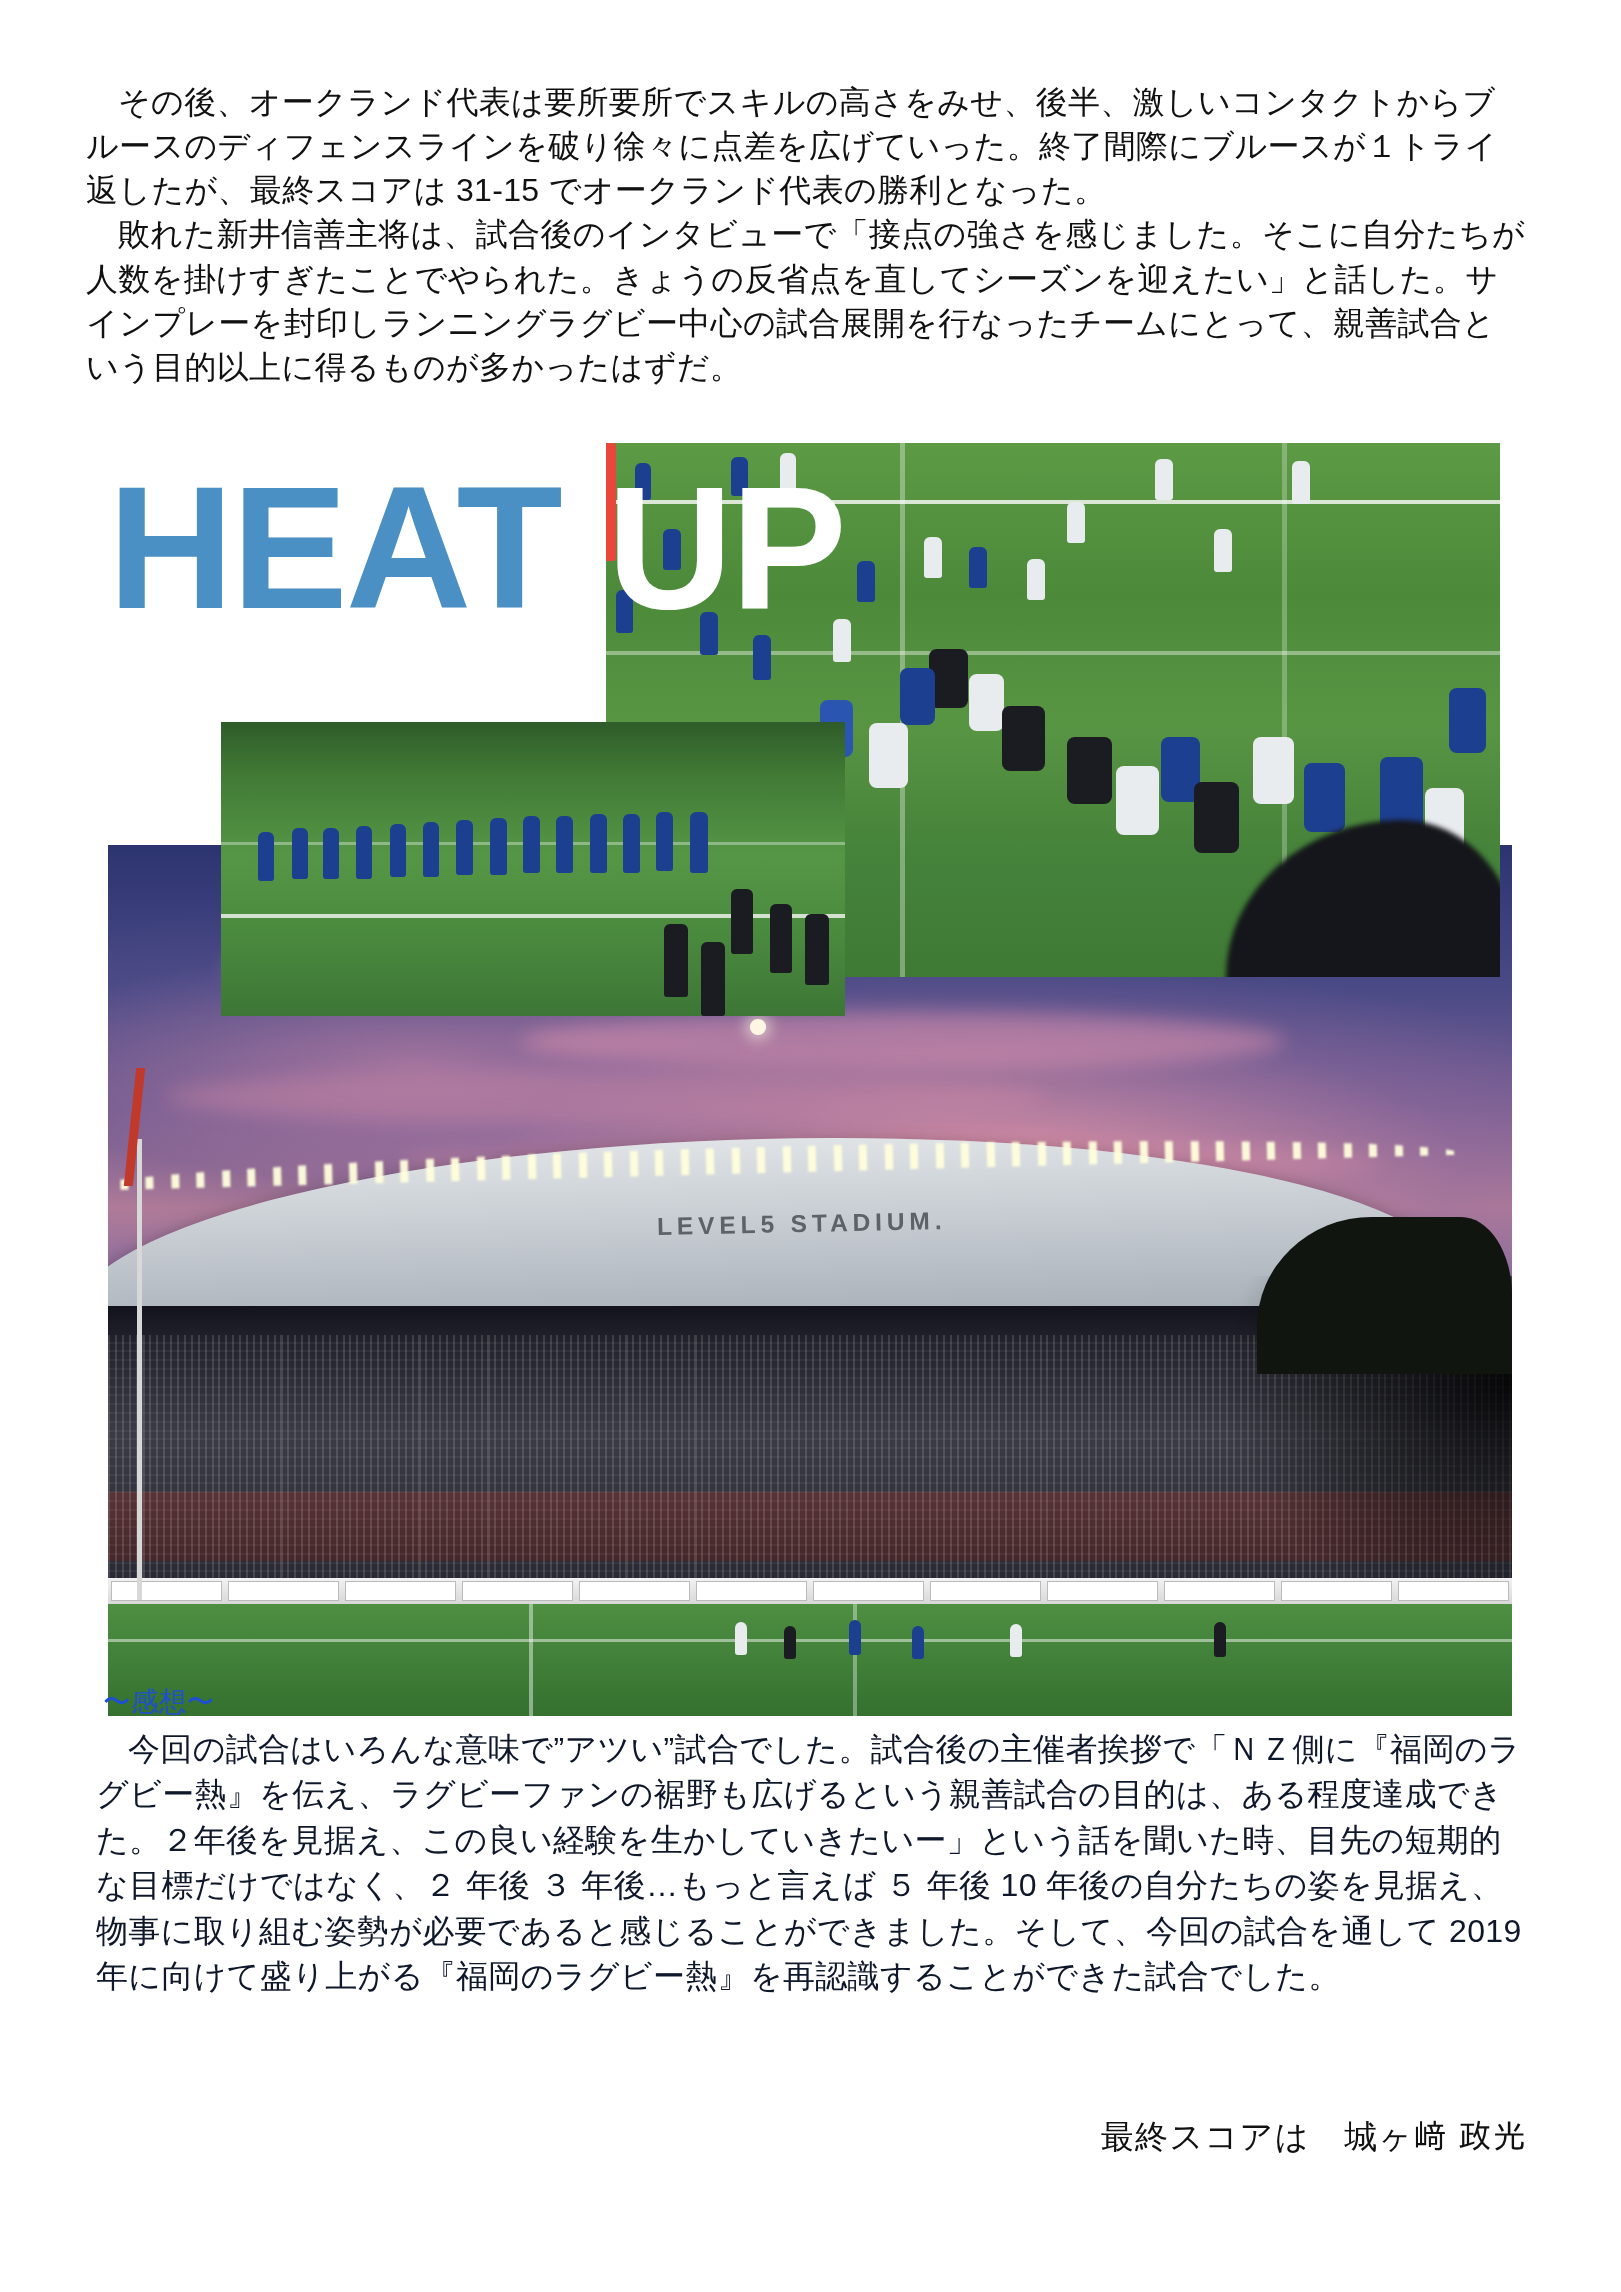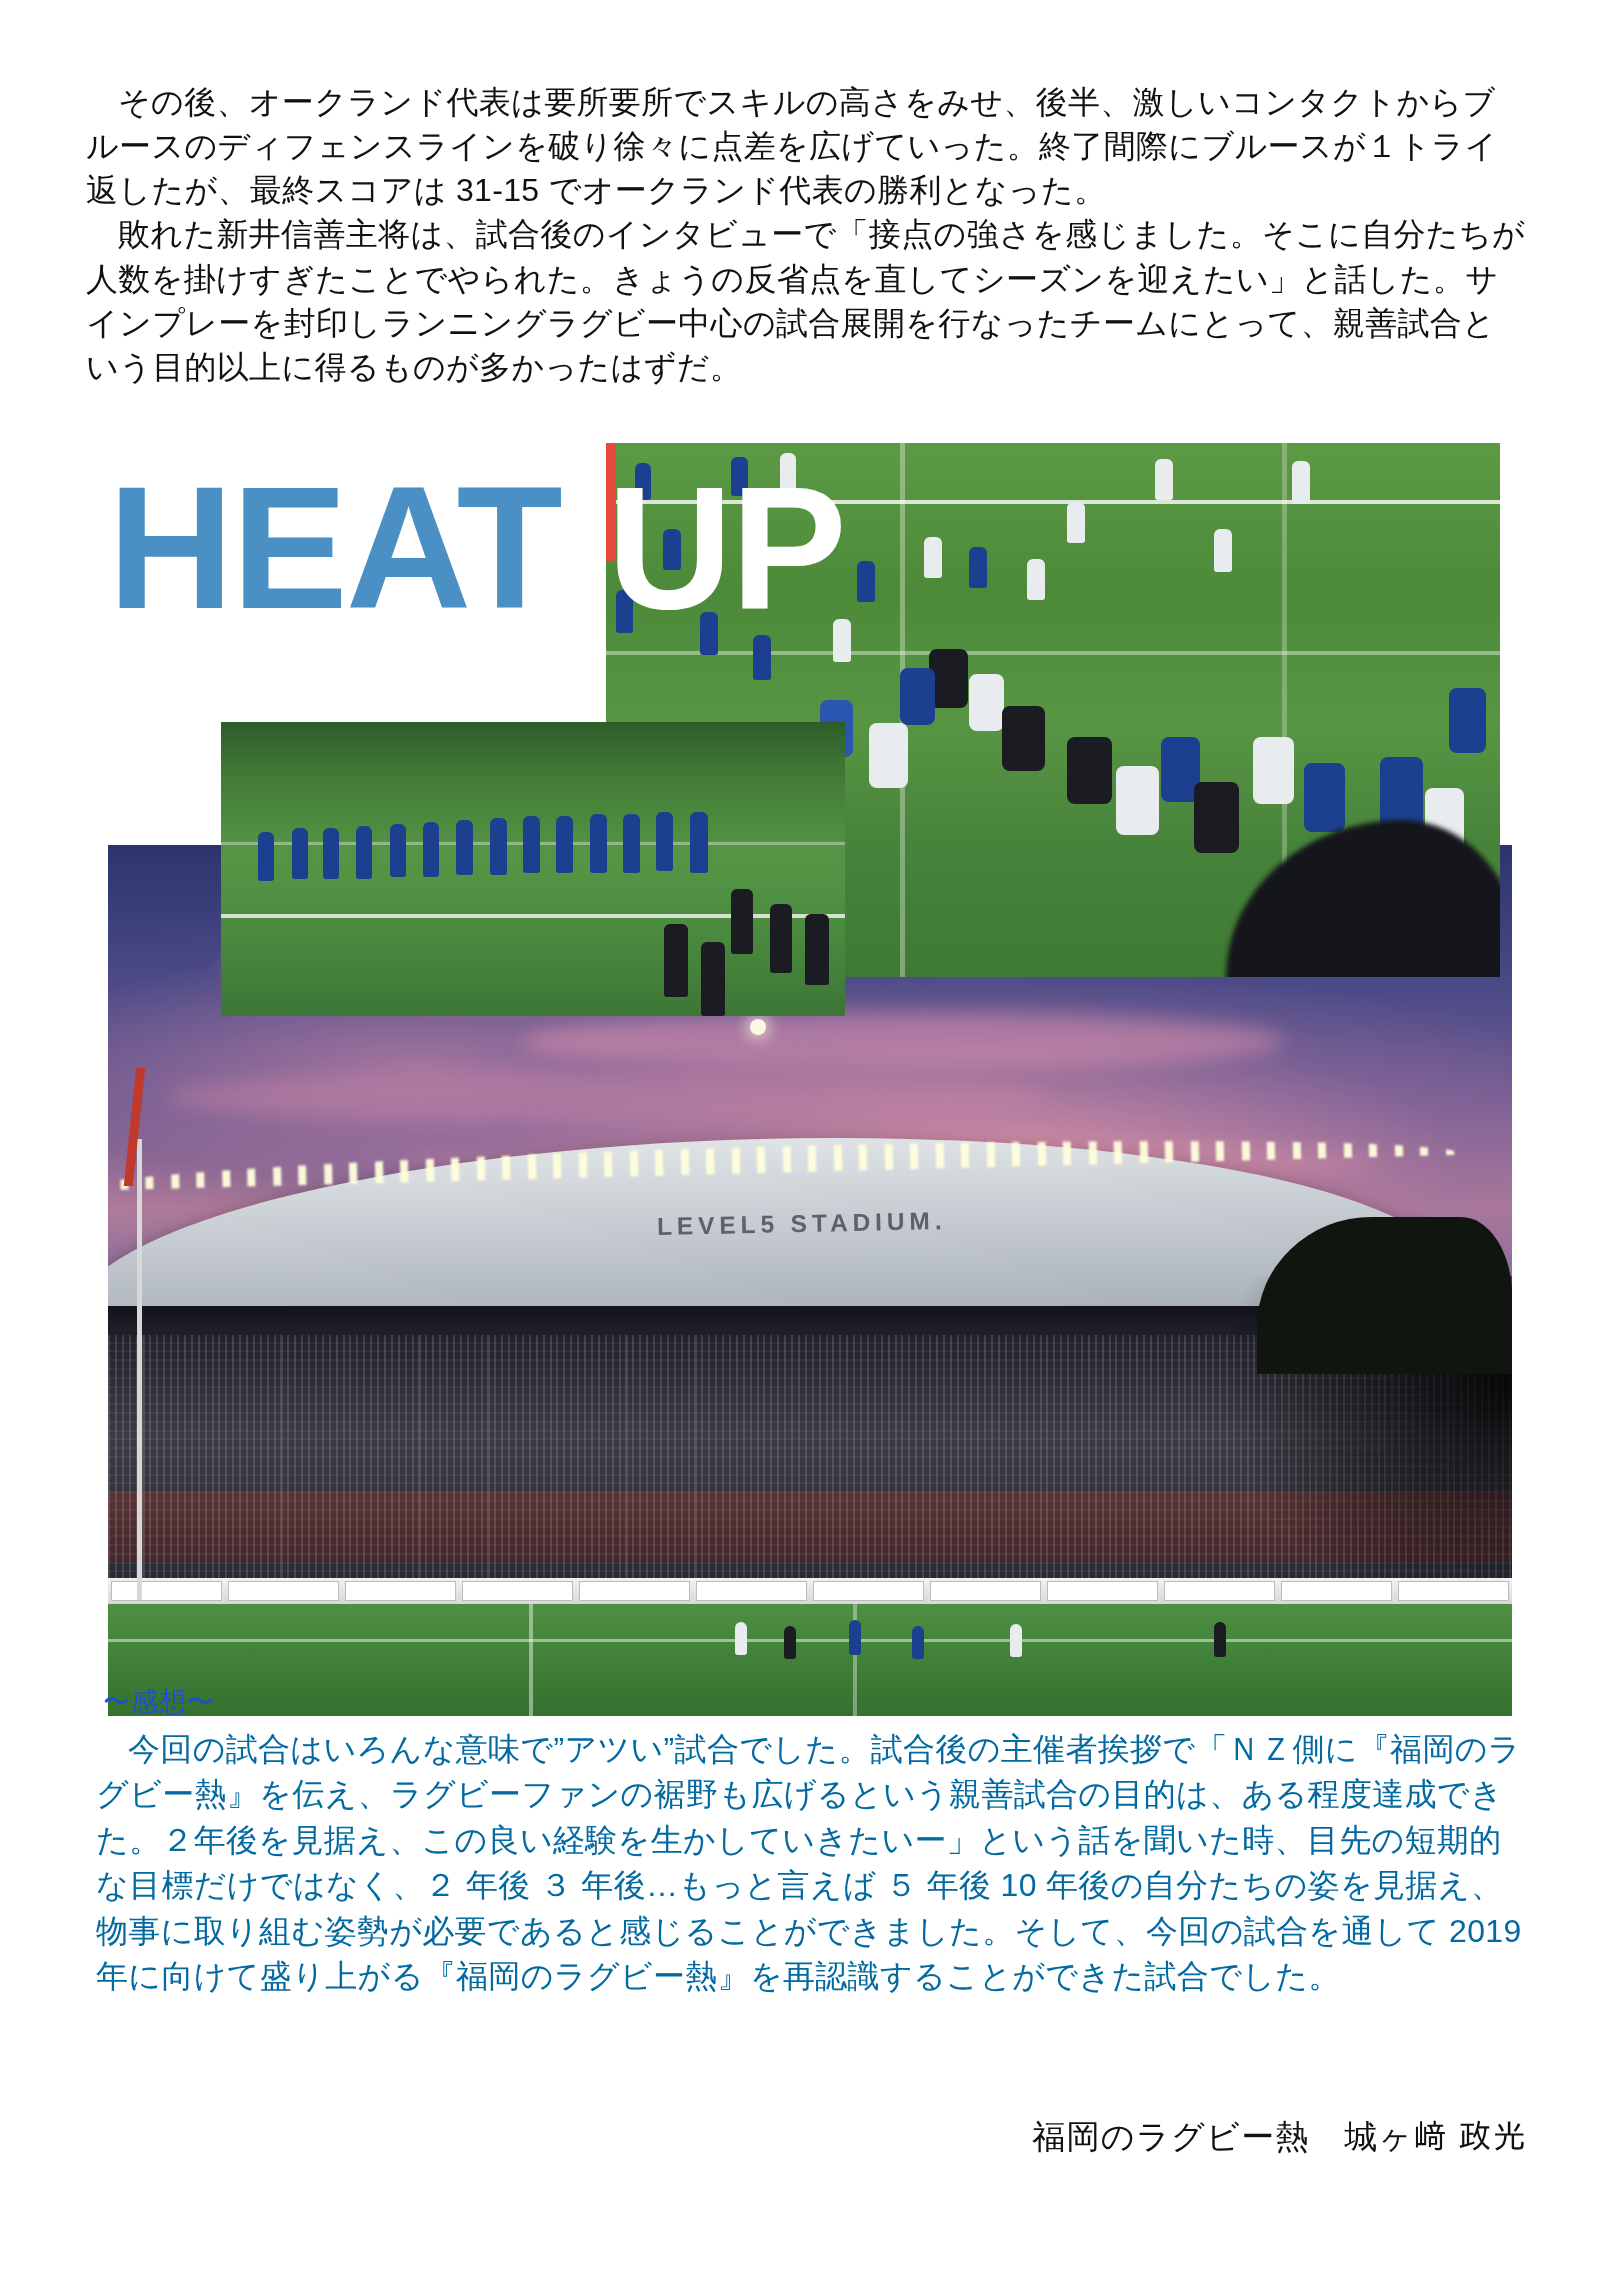--- a/index.html
+++ b/index.html
@@ -285,21 +285,21 @@
     letter-spacing: 0.02em;
   }
   .bottom-text {
     position: absolute;
     left: 96px;
     top: 1727px;
     width: 1431px;
     font-size: 32px;
     line-height: 1.42;
     letter-spacing: 0.01em;
-    color: #0369a1;
+    color: #0f172a;
     z-index: 7;
   }
   .bottom-text p { margin: 0; text-indent: 1em; }
 
   .signature {
     position: absolute;
     right: 94px;
     top: 2115px;
     font-size: 33px;
     letter-spacing: 0.04em;
@@ -443,16 +443,16 @@
     <div class="flag-red"></div>
     <div style="position:absolute; right:0; top:372px; width:255px; height:157px; background:#101510; border-radius:45% 20% 0 0 / 70% 50% 0 0;"></div>
   </div>
 
   <div class="kansou-label">〜感想〜</div>
 
   <div class="bottom-text">
     <p>今回の試合はいろんな意味で”アツい”試合でした。試合後の主催者挨拶で「ＮＺ側に『福岡のラグビー熱』を伝え、ラグビーファンの裾野も広げるという親善試合の目的は、ある程度達成できた。２年後を見据え、この良い経験を生かしていきたいー」という話を聞いた時、目先の短期的な目標だけではなく、２ 年後 ３ 年後…もっと言えば ５ 年後 10 年後の自分たちの姿を見据え、物事に取り組む姿勢が必要であると感じることができました。そして、今回の試合を通して 2019 年に向けて盛り上がる『福岡のラグビー熱』を再認識することができた試合でした。</p>
   </div>
 
-  <div class="signature">福岡のラグビー熱　城ヶ﨑 政光</div>
+  <div class="signature">最終スコアは　城ヶ﨑 政光</div>
 
 </div>
 
 
 </body></html>

